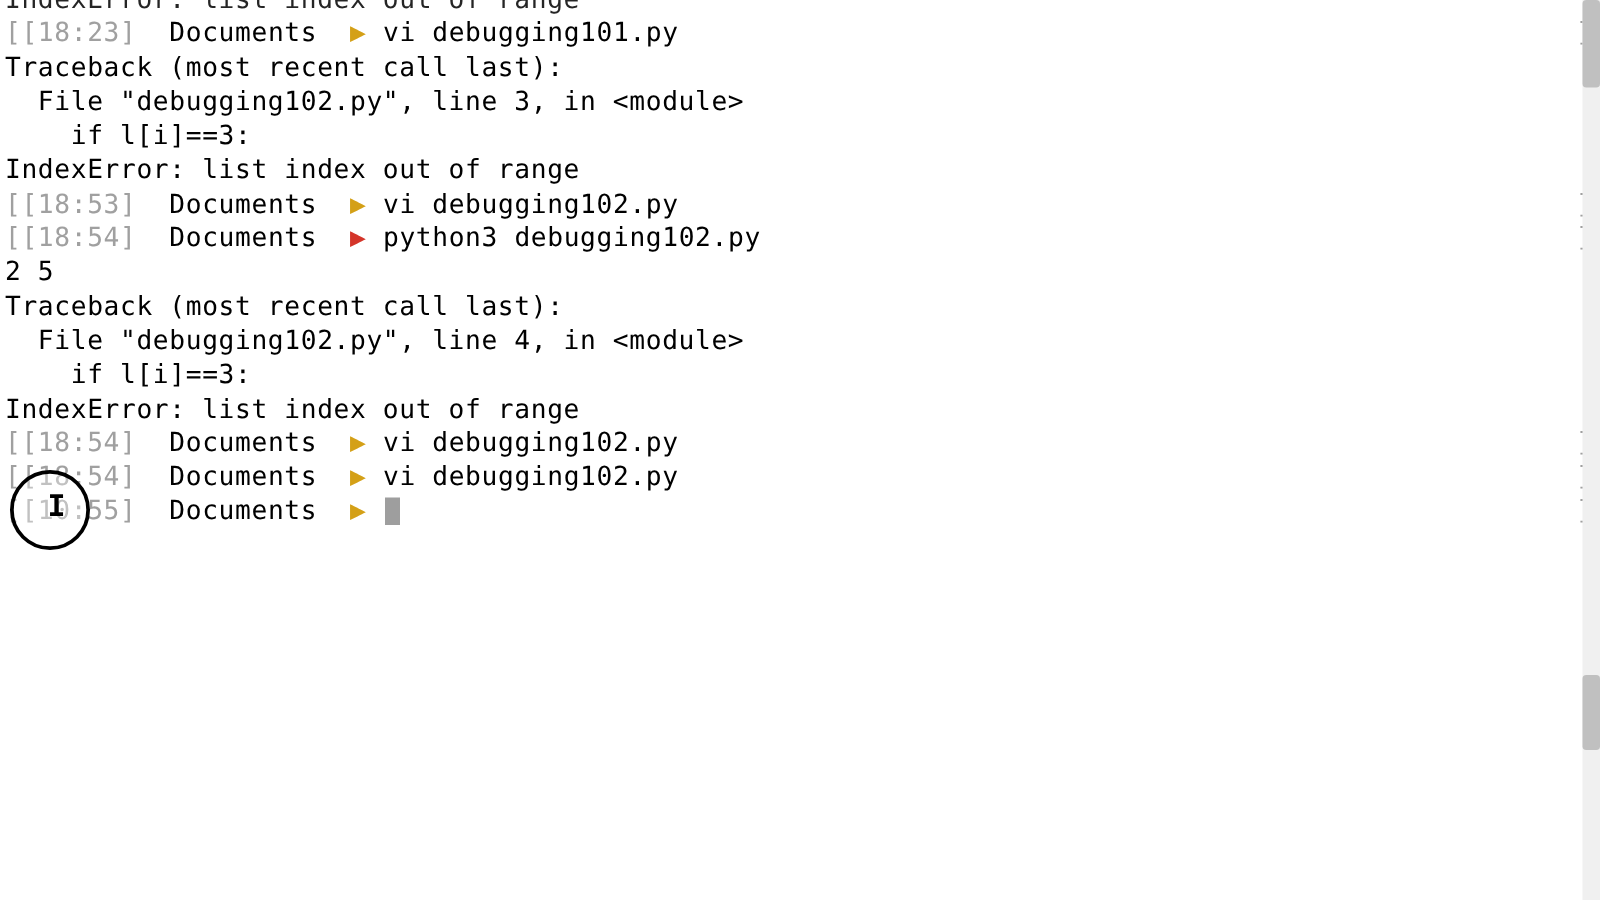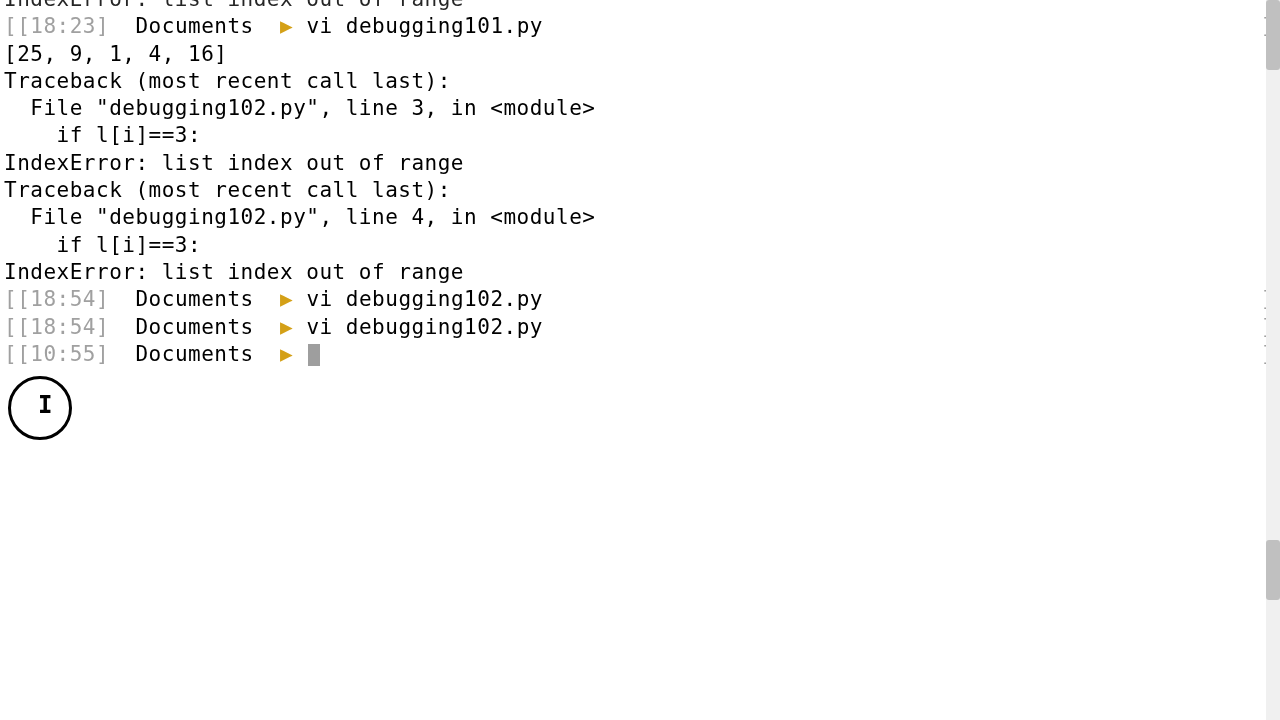--- a/index.html
+++ b/index.html
@@ -83,25 +83,27 @@
     background: #c0c0c0;
     border-radius: 3px;
   }
 </style>
 </head>
 <body>
 
 <div id="terminal">
     <div class="line" style="margin-top: -14px; opacity: 0.85;">IndexError: list index out of range</div>
     <div class="line"><span class="grey">[</span><span class="grey">[18:23]</span>  <span>Documents</span>  <span class="yellow-tri">▶</span> <span>vi debugging101.py</span><span class="right-bracket">]</span></div>
-    <div class="line">[25, 9, 1, 4, 16]</div>
     <div class="line">Traceback (most recent call last):</div>
     <div class="line">  File "debugging102.py", line 3, in &lt;module&gt;</div>
     <div class="line">    if l[i]==3:</div>
     <div class="line">IndexError: list index out of range</div>
+    <div class="line"><span class="grey">[</span><span class="grey">[18:53]</span>  <span>Documents</span>  <span class="yellow-tri">▶</span> <span>vi debugging102.py</span><span class="right-bracket">]</span></div>
+    <div class="line"><span class="grey">[</span><span class="grey">[18:54]</span>  <span>Documents</span>  <span class="red-tri">▶</span> <span>python3 debugging102.py</span><span class="right-bracket">]</span></div>
+    <div class="line">2 5</div>
     <div class="line">Traceback (most recent call last):</div>
     <div class="line">  File "debugging102.py", line 4, in &lt;module&gt;</div>
     <div class="line">    if l[i]==3:</div>
     <div class="line">IndexError: list index out of range</div>
     <div class="line"><span class="grey">[</span><span class="grey">[18:54]</span>  <span>Documents</span>  <span class="yellow-tri">▶</span> <span>vi debugging102.py</span><span class="right-bracket">]</span></div>
     <div class="line"><span class="grey">[</span><span class="grey">[18:54]</span>  <span>Documents</span>  <span class="yellow-tri">▶</span> <span>vi debugging102.py</span><span class="right-bracket">]</span></div>
     <div class="line"><span class="grey">[</span><span class="grey">[10:55]</span>  <span>Documents</span>  <span class="yellow-tri">▶</span> <span></span><span class="cursor-block"></span><span class="right-bracket">]</span></div>
   </div>
 
 <div class="ibeam-cursor">

